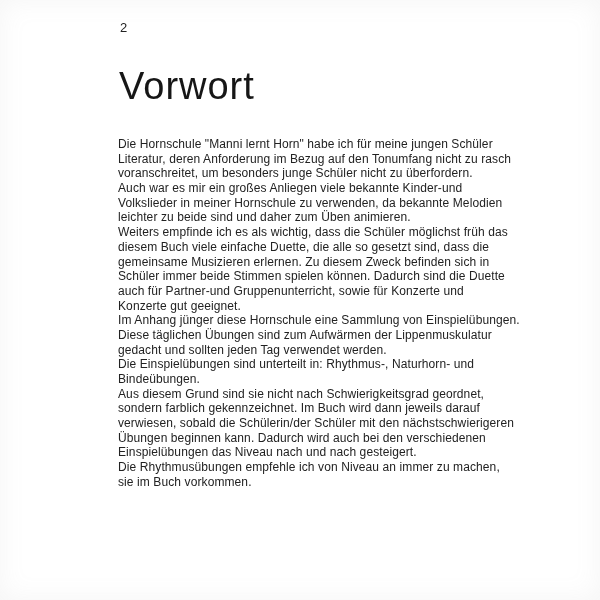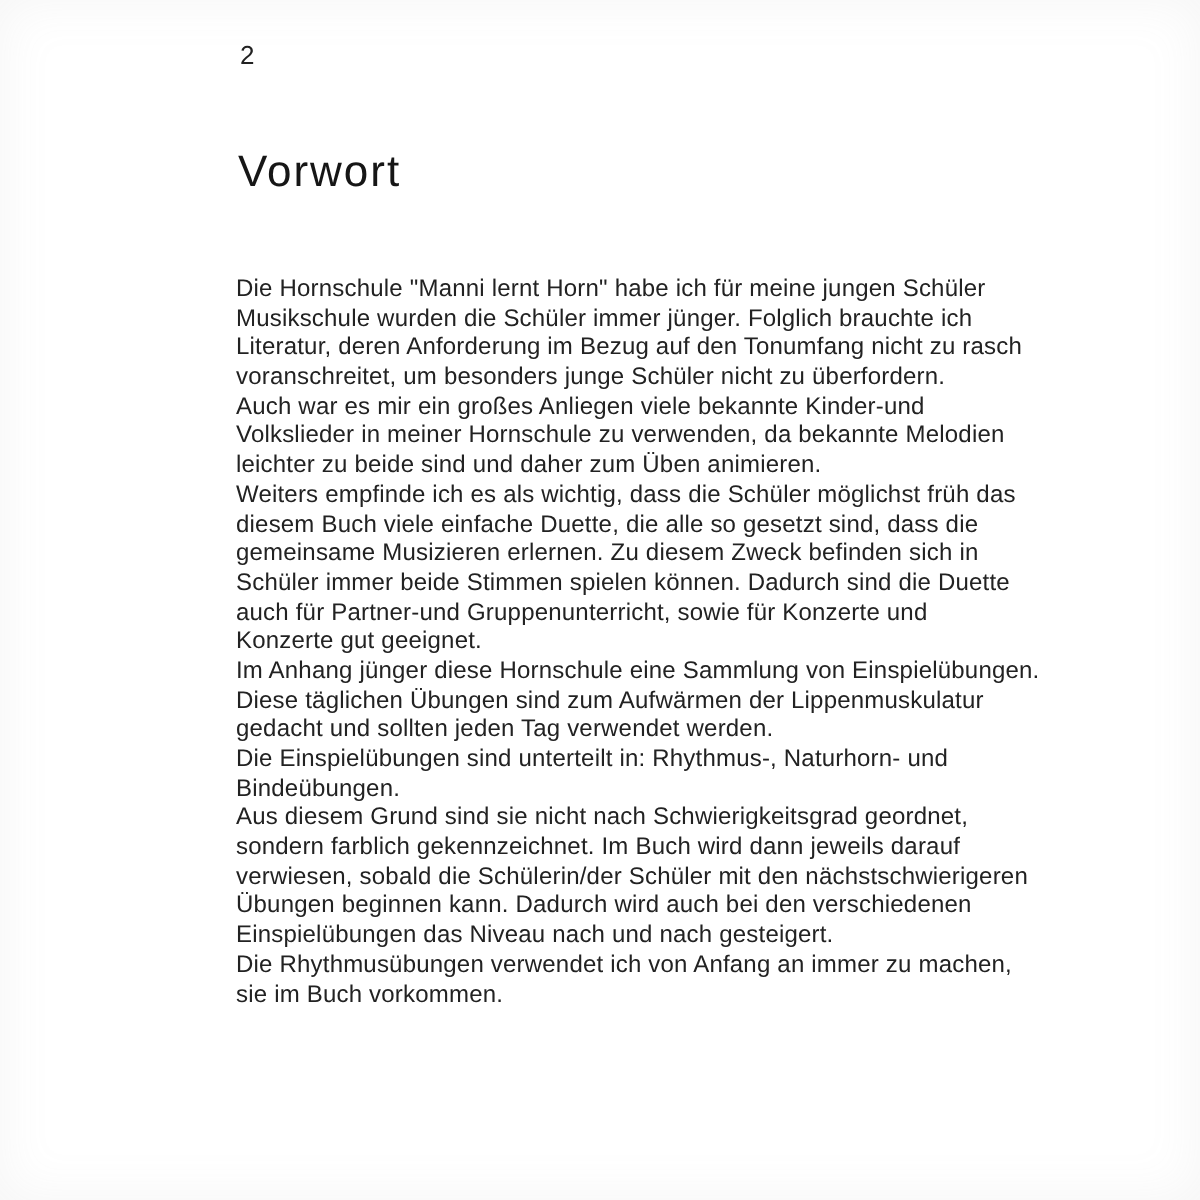--- a/index.html
+++ b/index.html
@@ -23,21 +23,21 @@
     left: 120px;
     top: 20px;
     font-size: 13px;
     line-height: 15px;
     color: #222222;
   }
   .page-title {
     position: absolute;
     left: 119px;
     top: 68px;
-    font-size: 22px;
+    font-size: 38px;
     line-height: 36px;
     font-weight: 500;
     letter-spacing: 1px;
     color: #161616;
   }
   .preface-body {
     position: absolute;
     left: 118px;
     top: 137px;
     width: 472px;
@@ -54,21 +54,20 @@
 </head>
 <body>
 
 <div class="page">
   <div class="page-number">2</div>
 
   <h1 class="page-title" style="margin:0; padding:0;">Vorwort</h1>
 
   <div class="preface-body">
       <div class="body-line">Die Hornschule "Manni lernt Horn" habe ich für meine jungen Schüler</div>
-      <div class="body-line">Musikschule wurden die Schüler immer jünger. Folglich brauchte ich</div>
       <div class="body-line">Literatur, deren Anforderung im Bezug auf den Tonumfang nicht zu rasch</div>
       <div class="body-line">voranschreitet, um besonders junge Schüler nicht zu überfordern.</div>
       <div class="body-line">Auch war es mir ein großes Anliegen viele bekannte Kinder-und</div>
       <div class="body-line">Volkslieder in meiner Hornschule zu verwenden, da bekannte Melodien</div>
       <div class="body-line">leichter zu beide sind und daher zum Üben animieren.</div>
       <div class="body-line">Weiters empfinde ich es als wichtig, dass die Schüler möglichst früh das</div>
       <div class="body-line">diesem Buch viele einfache Duette, die alle so gesetzt sind, dass die</div>
       <div class="body-line">gemeinsame Musizieren erlernen. Zu diesem Zweck befinden sich in</div>
       <div class="body-line">Schüler immer beide Stimmen spielen können. Dadurch sind die Duette</div>
       <div class="body-line">auch für Partner-und Gruppenunterricht, sowie für Konzerte und</div>
@@ -76,16 +75,16 @@
       <div class="body-line">Im Anhang jünger diese Hornschule eine Sammlung von Einspielübungen.</div>
       <div class="body-line">Diese täglichen Übungen sind zum Aufwärmen der Lippenmuskulatur</div>
       <div class="body-line">gedacht und sollten jeden Tag verwendet werden.</div>
       <div class="body-line">Die Einspielübungen sind unterteilt in: Rhythmus-, Naturhorn- und</div>
       <div class="body-line">Bindeübungen.</div>
       <div class="body-line">Aus diesem Grund sind sie nicht nach Schwierigkeitsgrad geordnet,</div>
       <div class="body-line">sondern farblich gekennzeichnet. Im Buch wird dann jeweils darauf</div>
       <div class="body-line">verwiesen, sobald die Schülerin/der Schüler mit den nächstschwierigeren</div>
       <div class="body-line">Übungen beginnen kann. Dadurch wird auch bei den verschiedenen</div>
       <div class="body-line">Einspielübungen das Niveau nach und nach gesteigert.</div>
-      <div class="body-line">Die Rhythmusübungen verwendet ich von Anfang an immer zu machen,</div>
+      <div class="body-line">Die Rhythmusübungen empfehle ich von Niveau an immer zu machen,</div>
       <div class="body-line">sie im Buch vorkommen.</div>
     </div>
 </div>
 
 </body></html>

